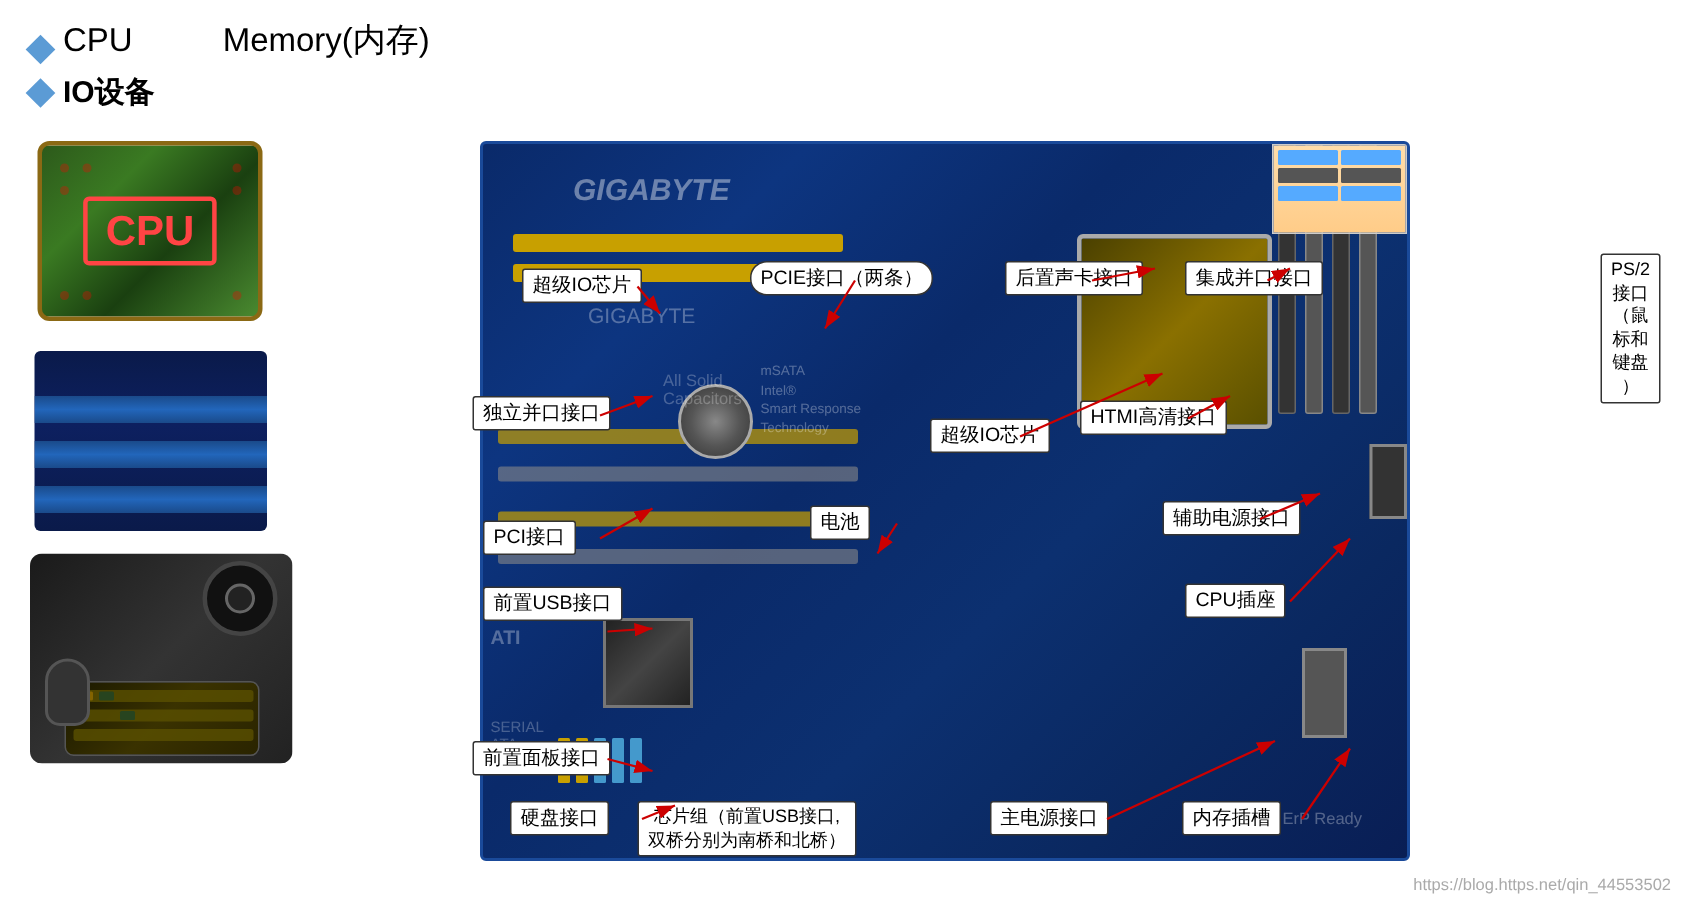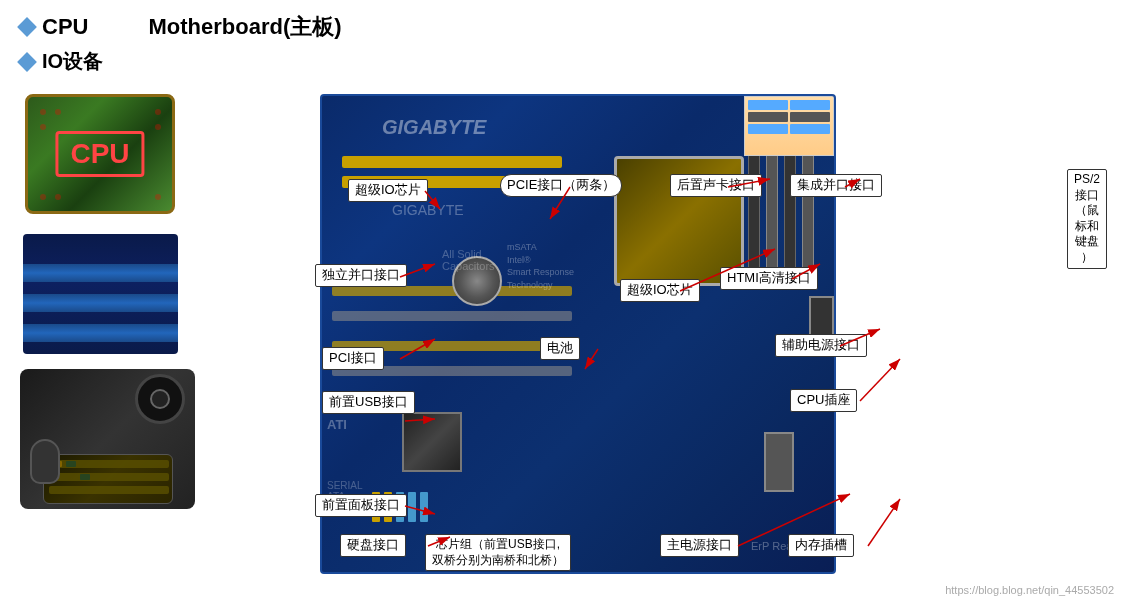--- a/index.html
+++ b/index.html
@@ -14,24 +14,24 @@
 
     .header {
       display: flex;
       align-items: center;
       padding: 12px 20px 4px 20px;
       gap: 60px;
     }
 
     .header-item {
       display: flex;
-      align-items: center;
+      align-items: flex-end;
       gap: 8px;
       font-size: 22px;
-      font-weight: bold;
+      font-weight: normal;
     }
 
     .diamond {
       width: 14px;
       height: 14px;
       background: #5b9bd5;
       transform: rotate(45deg);
       flex-shrink: 0;
     }
 
@@ -143,21 +143,21 @@
     .motherboard-area {
       flex: 1;
       position: relative;
       margin-left: 10px;
     }
 
     .motherboard-img {
       position: absolute;
       left: 80px;
       top: 15px;
-      width: 516px;
+      width: 620px;
       height: 480px;
       background: linear-gradient(135deg, #0a2a6a 0%, #0d3580 20%, #0a2a6a 40%, #0c3070 60%, #0a2860 80%, #091e55 100%);
       border-radius: 4px;
       border: 2px solid #1a4a9a;
       overflow: hidden;
     }
 
     
     .arrows-svg {
       position: absolute;
@@ -196,21 +196,21 @@
   </style>
 </head>
 <body>
 
 <div class="header">
   <div class="header-item">
     <div class="diamond"></div>
     <span>CPU</span>
   </div>
   <div class="header-item">
-    <span>Motherboard(主板)</span>
+    <span>Memory(内存)</span>
   </div>
 </div>
 
 <div class="sub-header">
   <div class="diamond"></div>
   <span>IO设备</span>
 </div>
 
 <div class="main-area">
 
@@ -412,13 +412,13 @@
 
       <line x1="498" y1="467" x2="610" y2="415" stroke="#cc0000" stroke-width="1.5" marker-end="url(#red-arrow)"></line>
 
       <line x1="628" y1="467" x2="660" y2="420" stroke="#cc0000" stroke-width="1.5" marker-end="url(#red-arrow)"></line>
     </svg>
 
   </div>
 
 </div>
 
-<div class="watermark">https://blog.blog.net/qin_44553502</div>
+<div class="watermark">https://blog.https.net/qin_44553502</div>
 
 </body></html>

